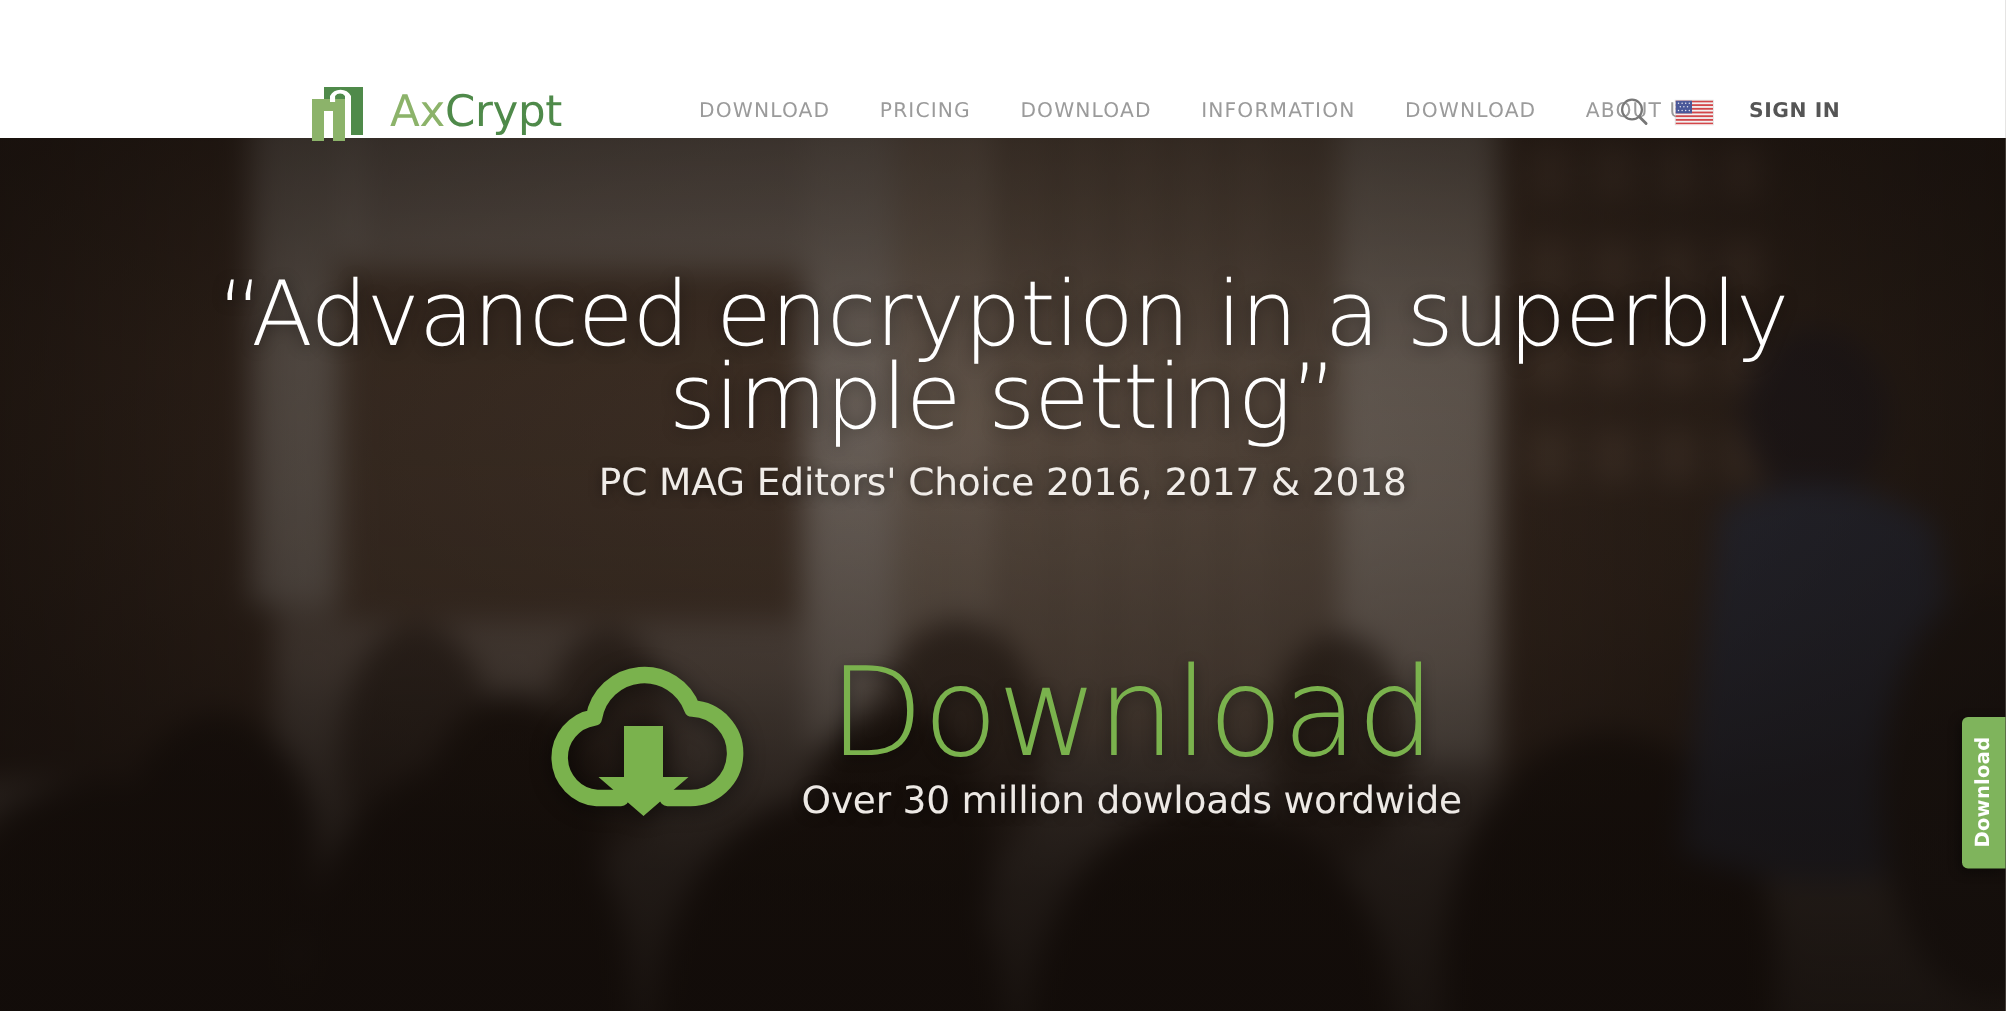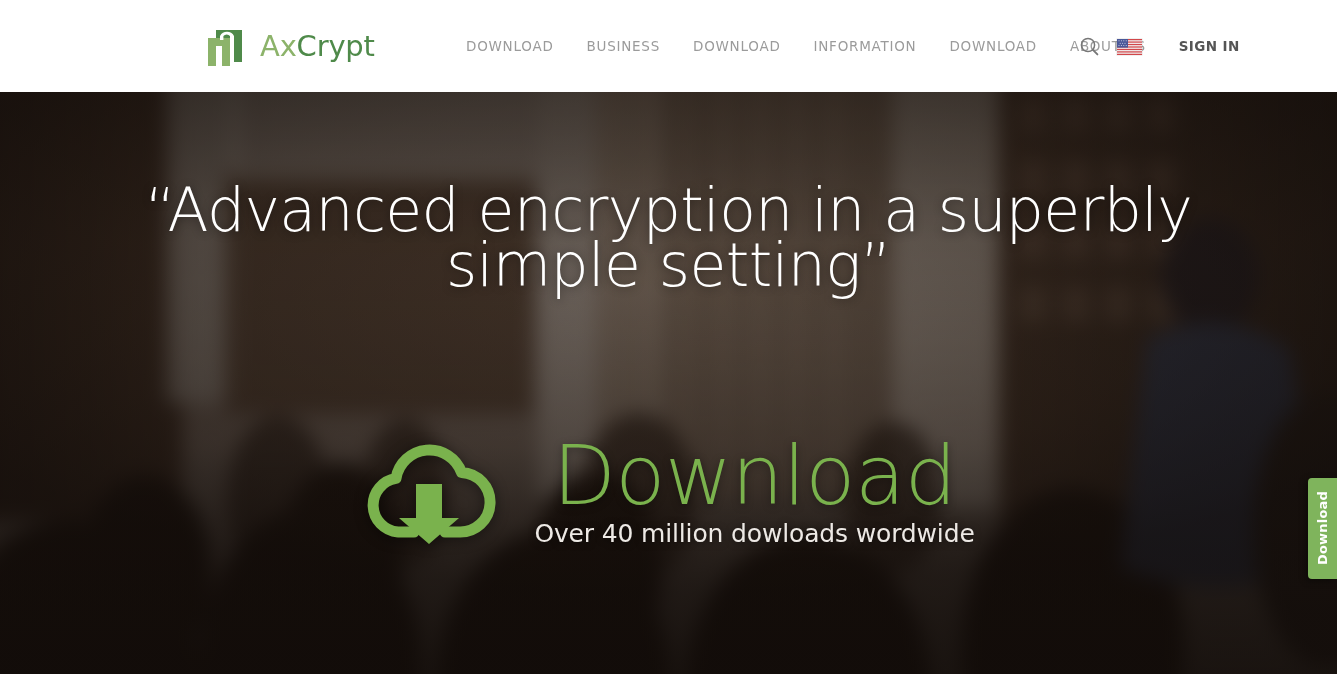--- a/index.html
+++ b/index.html
@@ -19,20 +19,21 @@
     top: 0; left: 0;
     width: 1337px;
     height: 92px;
     background: #ffffff;
     z-index: 30;
   }
   .header-inner {
     position: relative;
     width: 1337px;
     height: 92px;
+    margin-top: 28px;
   }
 
   
   .brand {
     position: absolute;
     left: 204px;
     top: 24px;
     display: flex;
     align-items: center;
     text-decoration: none;
@@ -246,21 +247,21 @@
           <path d="M12 6 H38 V38 H30 V14 H12 Z" fill="#4f8a4a"></path>
           <path d="M4 14 H26 V42 H18 V22 H12 V42 H4 Z" fill="#8cb36a"></path>
           <path d="M16 12 a8 8 0 0 1 14 0 v4 h-4 v-4 a4.2 4.2 0 0 0 -6.6 0 v4 h-3.4 z" fill="#ffffff"></path>
         </svg>
       </span>
       <span class="brand-word"><span class="brand-ax">Ax</span><span class="brand-crypt">Crypt</span></span>
     </a>
 
     <nav class="main-nav">
       <a class="nav-link" href="#">DOWNLOAD</a>
-      <a class="nav-link" href="#">BUSINESS</a>
+      <a class="nav-link" href="#">PRICING</a>
       <a class="nav-link" href="#">DOWNLOAD</a>
       <a class="nav-link" href="#">INFORMATION</a>
       <a class="nav-link" href="#">DOWNLOAD</a>
       <a class="nav-link" href="#">ABOUT US</a>
       <a class="nav-link is-signin" href="#">SIGN IN</a>
     </nav>
 
     <a class="header-search" href="#">
       <svg width="24" height="24" viewBox="0 0 24 24" xmlns="http://www.w3.org/2000/svg">
         <circle cx="10" cy="10" r="6.6" fill="none" stroke="#777777" stroke-width="1.5"></circle>
@@ -396,39 +397,40 @@
       </g>
     </svg>
   </div>
 
   <div class="hero-shade"></div>
 
   <div class="hero-content">
 
     <h1 class="hero-title">“Advanced encryption in a superbly simple setting”</h1>
 
+    <div class="hero-subtitle">PC MAG Editors' Choice 2016, 2017 &amp; 2018</div>
 
     <div class="download-block">
       <div class="download-inner">
 
         <span class="cloud-icon">
           <svg width="134" height="108" viewBox="0 0 134 108" xmlns="http://www.w3.org/2000/svg">
             <path d="M36 92
                      a27 27 0 0 1 -2 -53.6
                      a34 34 0 0 1 65.5 -6
                      a24 24 0 0 1 -2.5 59.6
                      h-14
                      M36 92 h16" fill="none" stroke="#7ab24d" stroke-width="11" stroke-linecap="round" stroke-linejoin="round"></path>
             <path d="M54 44 h26 v34 h17 L67 104 L37 78 h17 z" fill="#7ab24d"></path>
           </svg>
         </span>
 
         <div class="download-text-wrap">
           <span class="download-word">Download</span>
-          <span class="download-sub">Over 40 million dowloads wordwide</span>
+          <span class="download-sub">Over 30 million dowloads wordwide</span>
         </div>
 
       </div>
     </div>
 
   </div>
 </section>
 
 <div class="side-tab">
   <span class="side-tab-label">Download</span>

